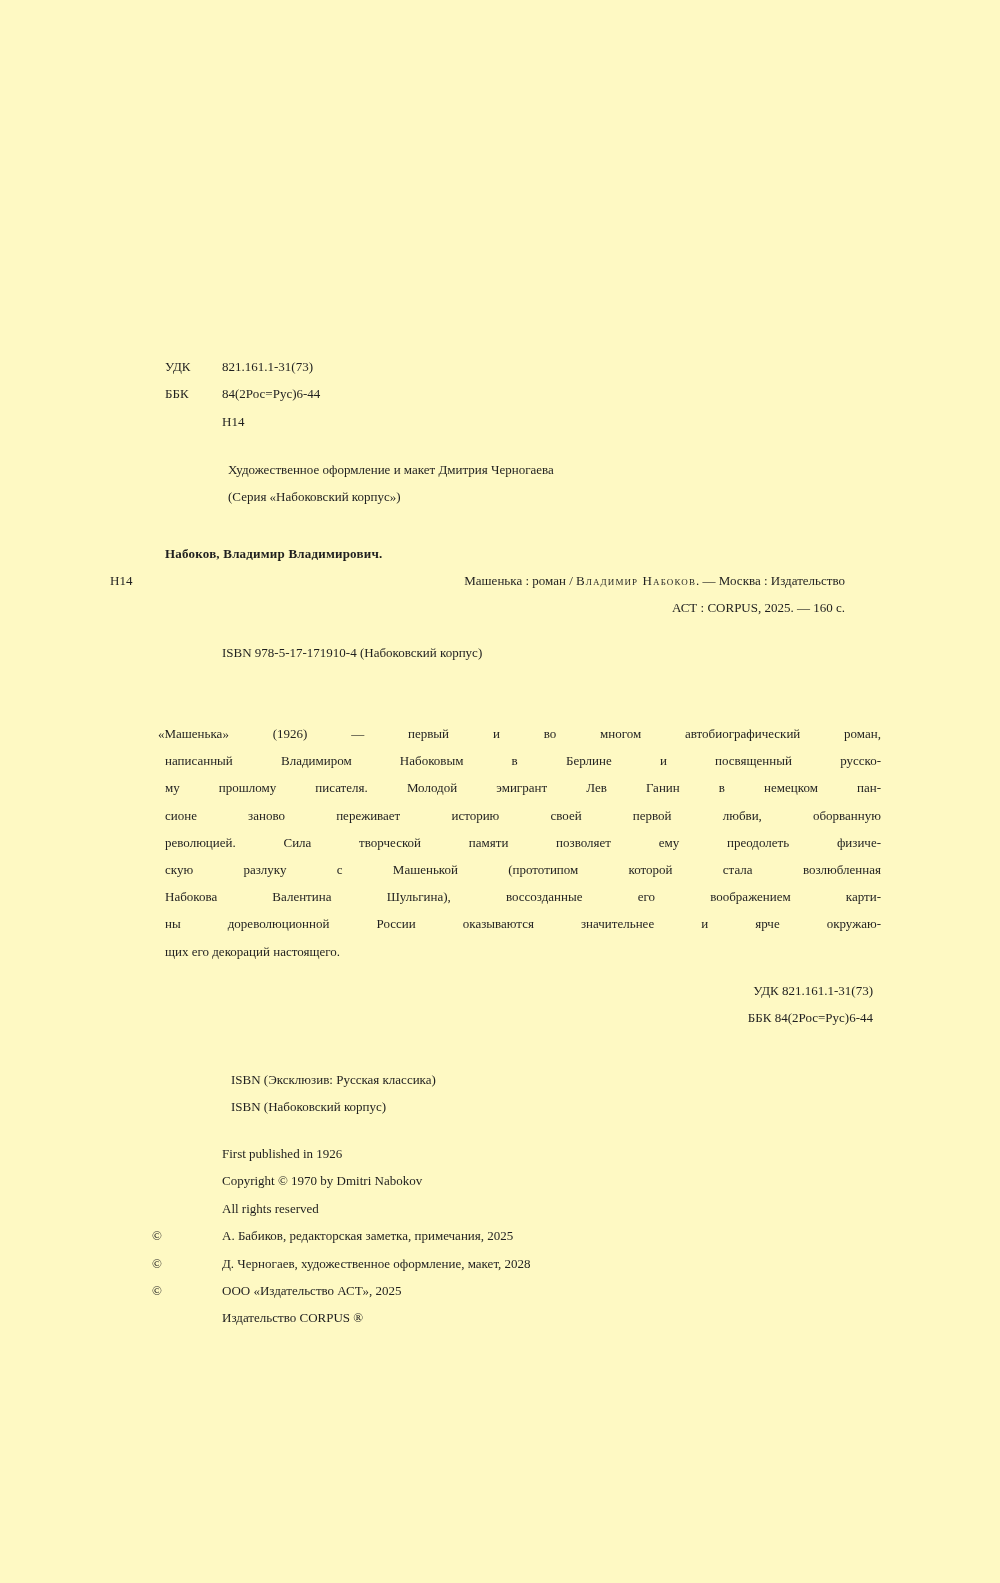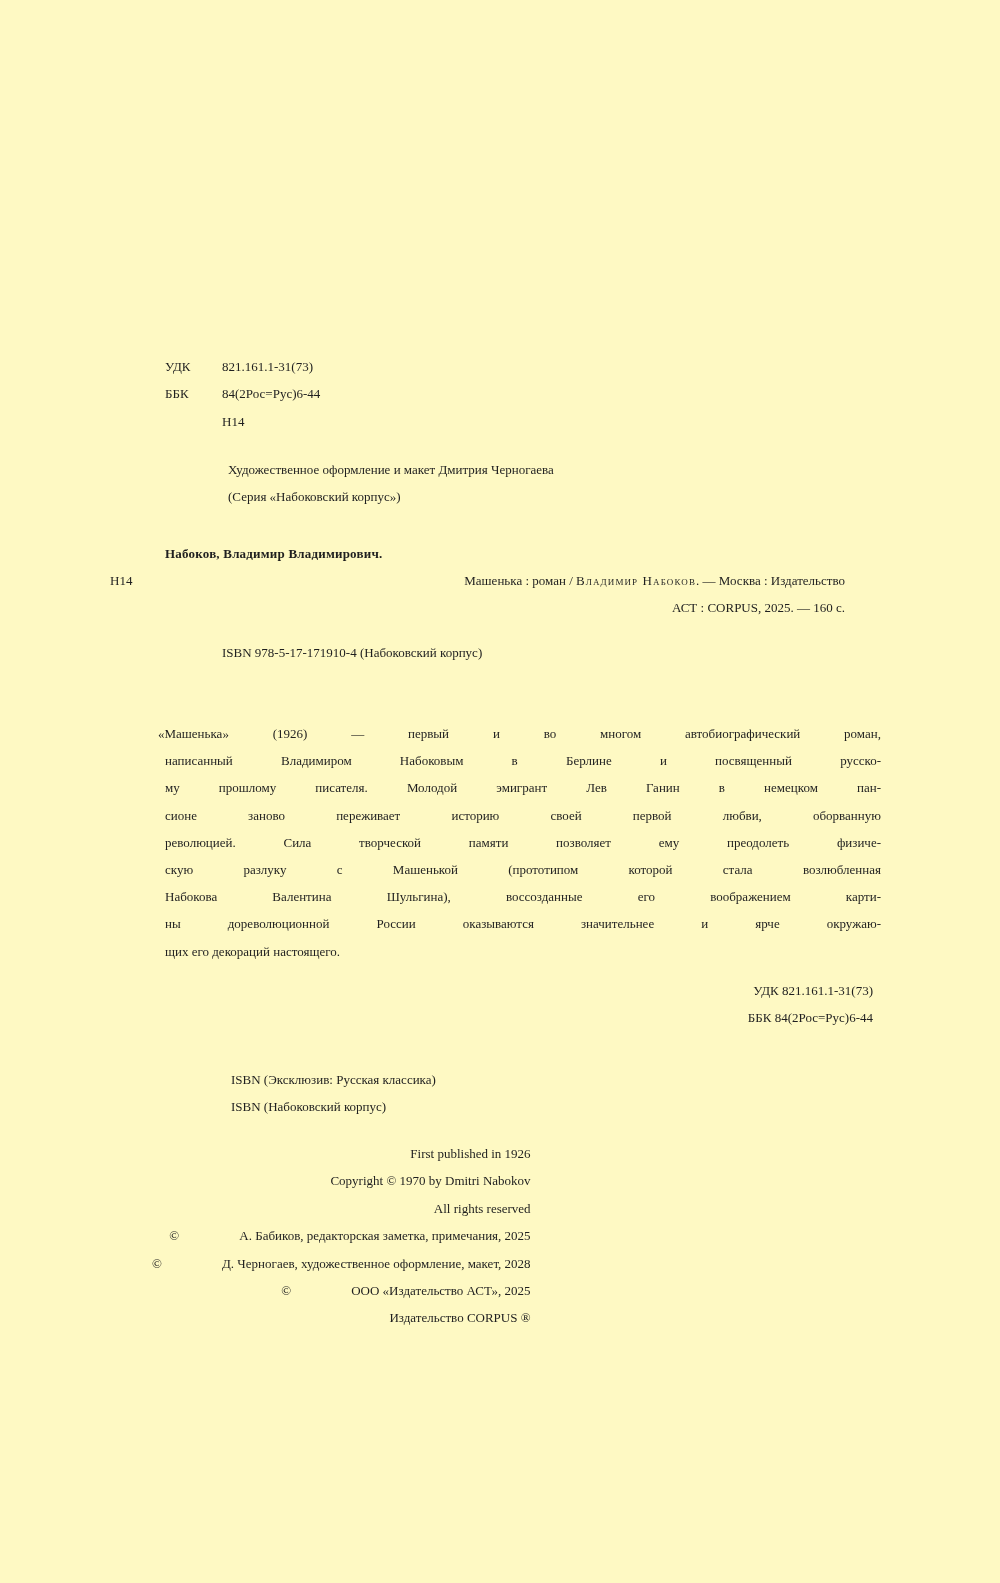--- a/index.html
+++ b/index.html
@@ -41,21 +41,21 @@
   .annotation .jline.last { text-align-last: left; }
 
   
   .codes-right { right: 127px; top: 977px; text-align: right; }
 
   
   .isbn-bottom { left: 222px; top: 1066px; margin-left: 9px; }
 
   
   .rights { left: 152px; top: 1140px; }
-  .rights-row { display: flex; line-height: 27.4px; justify-content: flex-end; }
+  .rights-row { display: flex; line-height: 27.4px; }
   .rights-mark { width: 70px; flex: 0 0 70px; }
 </style>
 </head>
 <body>
 
 <div class="page">
 
   <div class="abs codes-top">
     <div class="code-row">
       <span class="code-label">УДК</span>

